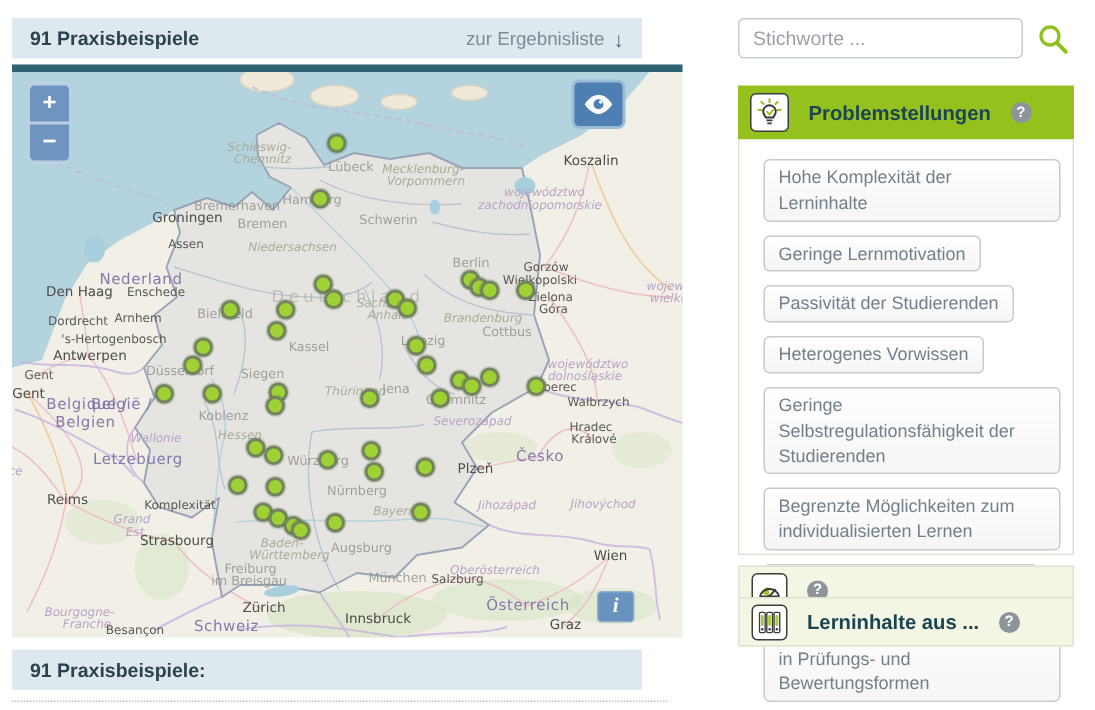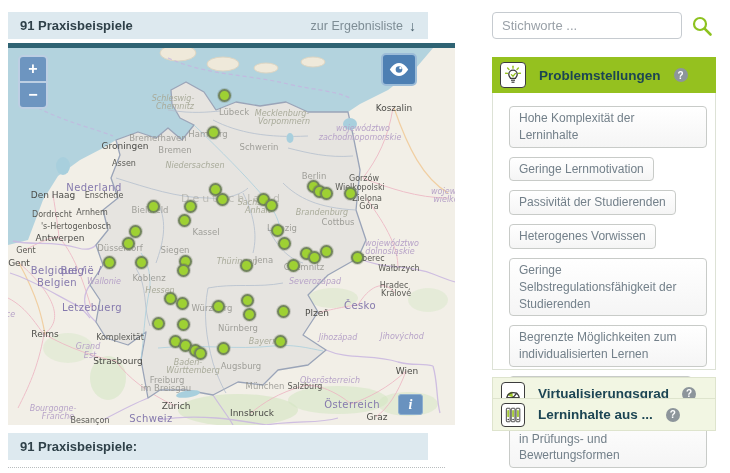--- a/index.html
+++ b/index.html
@@ -180,21 +180,21 @@
         <div class="lbl city-sm" style="left: 96px; top: 147px;">Enschede</div>
         <div class="lbl city-sm" style="left: 44px; top: 166px;">Dordrecht</div>
         <div class="lbl city-sm" style="left: 84px; top: 164px;">Arnhem</div>
         <div class="lbl city-sm" style="left: 68px; top: 178px;">'s-Hertogenbosch</div>
         <div class="lbl city" style="left: 52px; top: 190px;">Antwerpen</div>
         <div class="lbl city-sm" style="left: 18px; top: 202px;">Gent</div>
         <div class="lbl city" style="left: 11px; top: 215px;">Gent</div>
         <div class="lbl country" style="left: 49px; top: 222px; padding-left: 48px;">België /</div>
         <div class="lbl country" style="left: 50px; top: 222px;">Belgique /</div>
         <div class="lbl country" style="left: 49px; top: 234px;">Belgien</div>
-        <div class="lbl region" style="left: 74px; top: 233px; padding-left: 44px;">Wallonie</div>
+        <div class="lbl region" style="left: 74px; top: 244px; padding-left: 44px;">Wallonie</div>
         <div class="lbl country" style="left: 84px; top: 259px;">Letzebuerg</div>
         <div class="lbl region" style="left: -26px; top: 266px;">Hauts-de-France</div>
         <div class="lbl city" style="left: 37px; top: 286px;">Reims</div>
         <div class="lbl region" style="left: 80px; top: 298px;">Grand</div>
         <div class="lbl region" style="left: 82px; top: 307px;">Est</div>
         <div class="lbl city-sm" style="left: 112px; top: 289px;">Komplexität</div>
         <div class="lbl city" style="left: 110px; top: 313px;">Strasbourg</div>
         <div class="lbl region" style="left: 45px; top: 360px;">Bourgogne-</div>
         <div class="lbl region" style="left: 50px; top: 368px;">Franche</div>
         <div class="lbl city-sm" style="left: 82px; top: 372px;">Besançon</div>
@@ -371,21 +371,20 @@
   <div class="sec pale" style="top:377px;">
     <span class="icobox">
       <svg width="18" height="18" viewBox="0 0 20 20">
         <path d="M10,14 L3.9,11.4 A7,7 0 0 1 9.2,7.1 Z" fill="#9ec726"></path>
         <path d="M3,14 A7.2,7.2 0 0 1 17,14" fill="none" stroke="#3a3a3a" stroke-width="1.4"></path>
         <line x1="2.6" y1="14" x2="17.4" y2="14" stroke="#3a3a3a" stroke-width="1.2"></line>
         <line x1="10" y1="14" x2="14.6" y2="8.6" stroke="#3a3a3a" stroke-width="1.4"></line>
         <circle cx="10" cy="14" r="1.2" fill="#3a3a3a"></circle>
       </svg>
     </span>
-    <span class="sectitle">Virtualisierungsgrad</span>
     <span class="help">?</span>
   </div>
 
   <div class="sec pale" style="top:398px;">
     <span class="icobox">
       <svg width="18" height="18" viewBox="0 0 20 20">
         <g stroke="#3a3a3a" stroke-width="1" fill="#ffffff">
           <rect x="2.6" y="2.5" width="4.2" height="15" rx="0.8"></rect>
           <rect x="8" y="2.5" width="4.2" height="15" rx="0.8"></rect>
           <rect x="13.4" y="2.5" width="4.2" height="15" rx="0.8"></rect>

